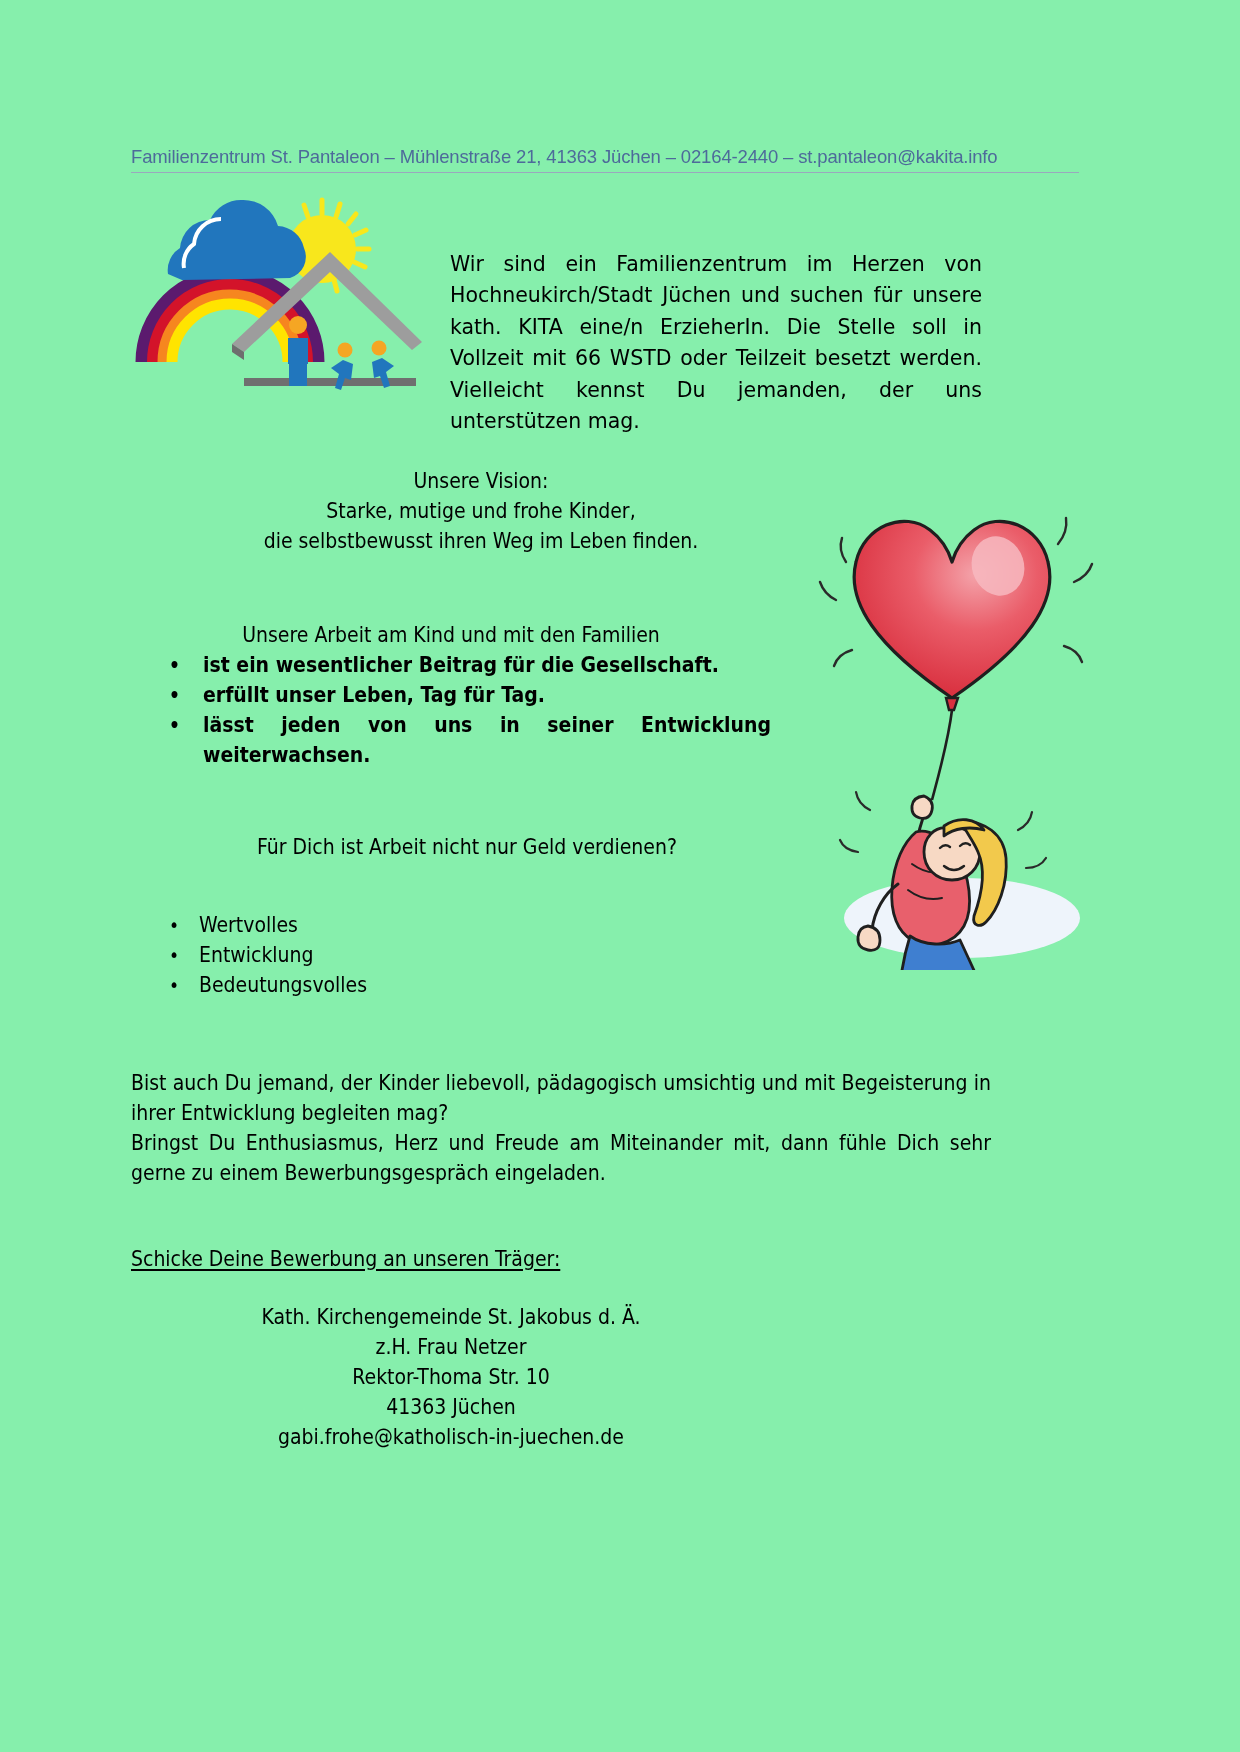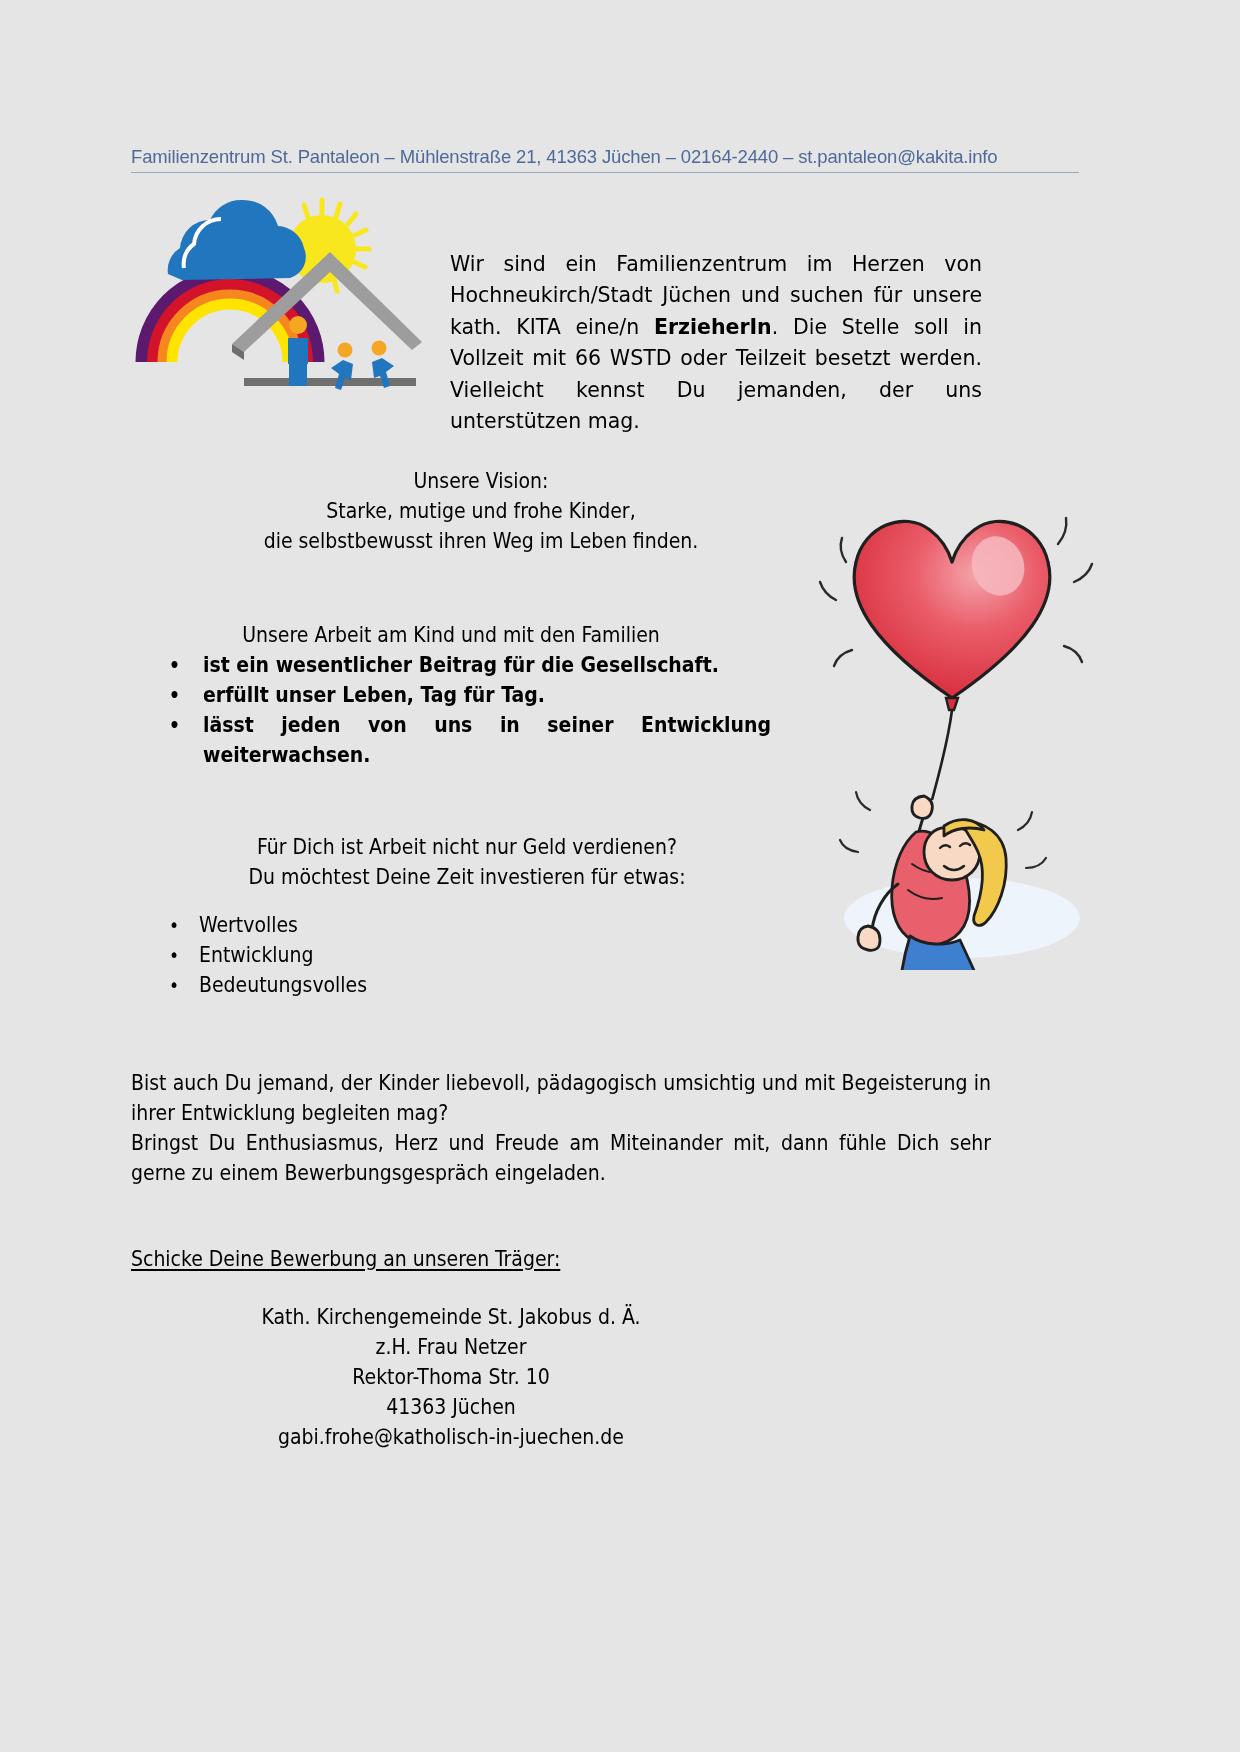--- a/index.html
+++ b/index.html
@@ -13,21 +13,21 @@
     height: 1752px;
     position: relative;
     font-family: "DejaVu Sans", sans-serif;
     color: #000000;
     overflow: hidden;
   }
 
   .page {
     position: absolute;
     inset: 0;
-    background: #e5e5e5;
+    background: #86efac;
   }
 
   
   .doc-header {
     position: absolute;
     left: 131px;
     top: 146px;
     width: 948px;
   }
   .doc-header .line-text {
@@ -60,21 +60,21 @@
     left: 450px;
     top: 228px;
     width: 532px;
     font-family: "DejaVu Sans", sans-serif;
     font-size: 20.5px;
     line-height: 31.5px;
     text-align: justify;
     text-justify: inter-word;
     color: #000;
   }
-  .intro b { font-weight: 700; }
+  .intro b { font-weight: 400; }
 
   
   .blk {
     position: absolute;
     left: 131px;
     font-family: "DejaVu Sans Condensed", "DejaVu Sans", sans-serif;
     font-size: 21px;
     line-height: 30px;
     color: #000;
   }
@@ -207,21 +207,20 @@
     <div class="tightline">Unsere Arbeit am Kind und mit den Familien</div>
     <ul class="bul justify">
       <li>ist ein wesentlicher Beitrag für die Gesellschaft.</li>
       <li>erfüllt unser Leben, Tag für Tag.</li>
       <li>lässt jeden von uns in seiner Entwicklung weiterwachsen.</li>
     </ul>
   </div>
 
   <div class="blk fuerdich">
     <div class="tightline">Für Dich ist Arbeit nicht nur Geld verdienen?</div>
-    <div class="tightline">Du möchtest Deine Zeit investieren für etwas:</div>
   </div>
 
   <div class="blk list2">
     <ul class="bul narrow">
       <li>Wertvolles</li>
       <li>Entwicklung</li>
       <li>Bedeutungsvolles</li>
     </ul>
   </div>
 

